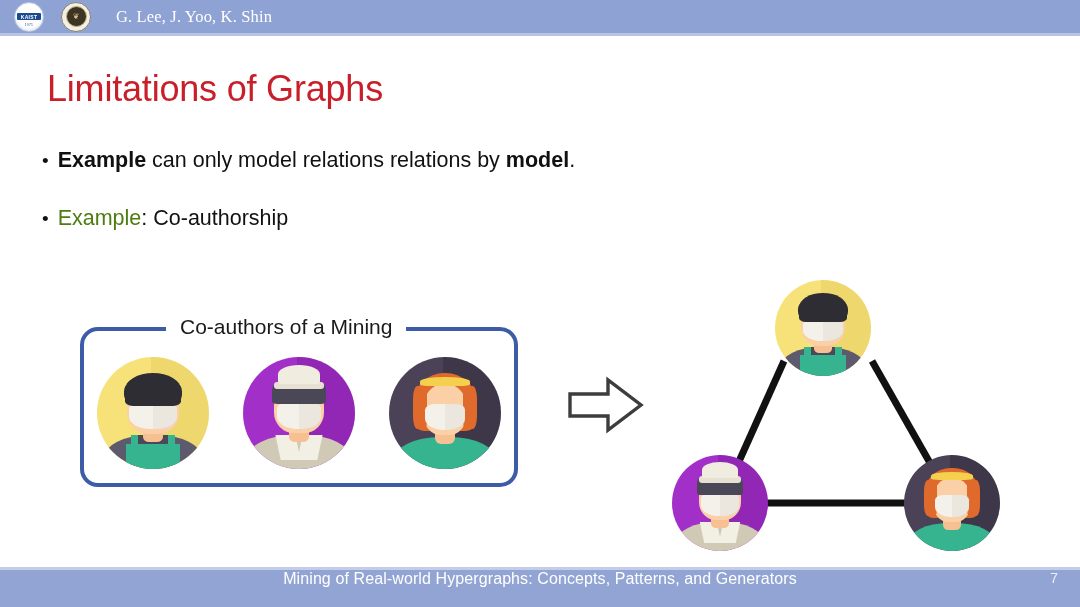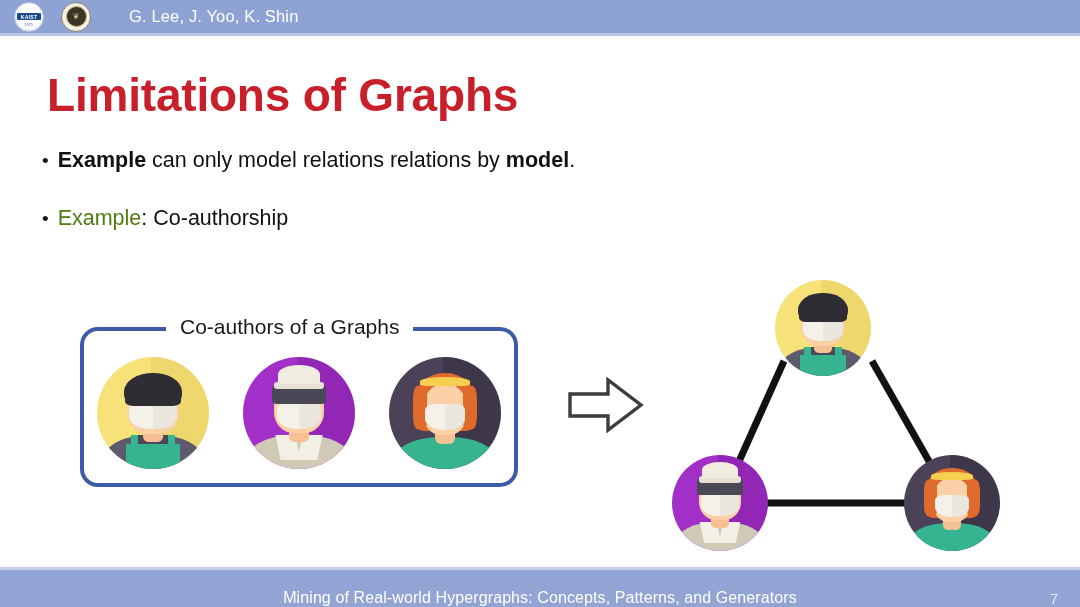--- a/index.html
+++ b/index.html
@@ -48,33 +48,34 @@
     display:flex; align-items:center; justify-content:center;
   }
   .logo-seal .seal-inner {
     width:21px; height:21px; border-radius:50%;
     background:#3c3424;
     border:1px solid #c8b37a;
     display:flex; align-items:center; justify-content:center;
     color:#d8c389; font-size:8px; line-height:1;
   }
   .header-title {
-    margin-left:38px;
+    margin-left:25px;
     color:#ffffff;
     font-size:16.5px;
     letter-spacing:.15px;
     white-space:nowrap;
+    font-family:Liberation Serif, serif;
   }
 
   
   .slide-title {
     position:absolute; left:47px; top:68px;
     color:#c8202a;
-    font-size:46px;
-    font-weight:bold;
+    font-size:36px;
+    font-weight:normal;
     letter-spacing:-0.2px;
     white-space:nowrap;
   }
 
   
   .bullet {
     position:absolute;
     font-size:21.5px;
     color:#111111;
     white-space:nowrap;
@@ -174,21 +175,21 @@
 
   
   .graph { position:absolute; left:650px; top:265px; width:370px; height:290px; }
   .graph svg { position:absolute; left:0; top:0; }
   .graph .node { position:absolute; }
 
   
   .footer {
     position:absolute; left:0; bottom:0; width:1080px; height:37px;
     background:#92a4d3;
-    display:flex; align-items:flex-end; justify-content:center;
+    display:flex; align-items:flex-start; justify-content:center;
   }
   .footer-top {
     position:absolute; left:0; bottom:37px; width:1080px; height:3px;
     background:#c3cde7;
   }
   .footer-title {
     color:#ffffff; font-size:16px; letter-spacing:.1px; white-space:nowrap;
   }
   .footer-page {
     position:absolute; right:22px;
@@ -216,21 +217,21 @@
   <span class="dot">•</span>
   <span><span class="b">Example</span><span> can only model relations relations by </span><span class="b">model</span><span>.</span></span>
 </div>
 
 <div class="bullet bullet-2">
   <span class="dot">•</span>
   <span><span class="accent-blue">Example</span><span>: Co-authorship</span></span>
 </div>
 
 <div class="group-box">
-  <div class="group-box-legend">Co-authors of a Graphs</div>
+  <div class="group-box-legend">Co-authors of a Mining</div>
 </div>
 
 <div class="avatars-row">
 
   <div class="avatar avA" style="width:112px;height:112px;">
     <div class="shadowWedge"></div>
     <div class="av-layer shoulders" style="left:6%;top:70%;width:88%;height:44%;"></div>
     <div class="av-layer vneck" style="left:30%;top:70%;width:40%;height:22%;border-radius:0 0 50% 50%;"></div>
     <div class="av-layer overalls" style="left:26%;top:78%;width:48%;height:34%;"></div>
     <div class="av-layer overall-strapL" style="left:30%;top:70%;width:7%;height:16%;"></div>

